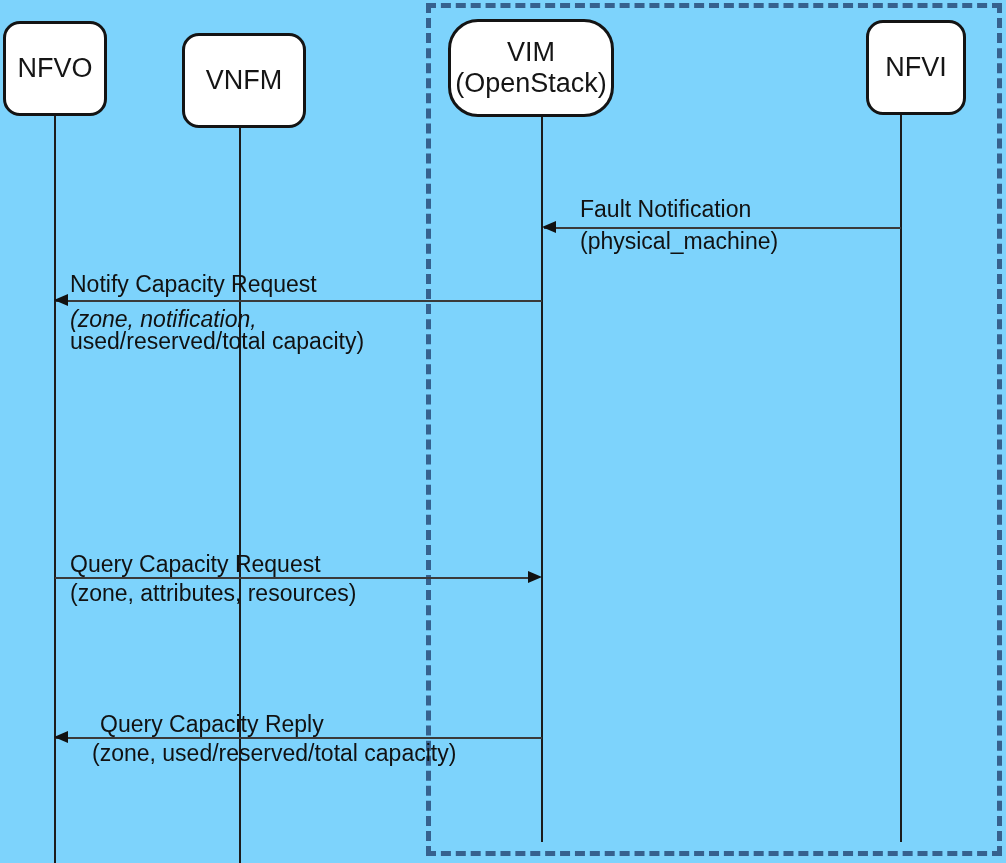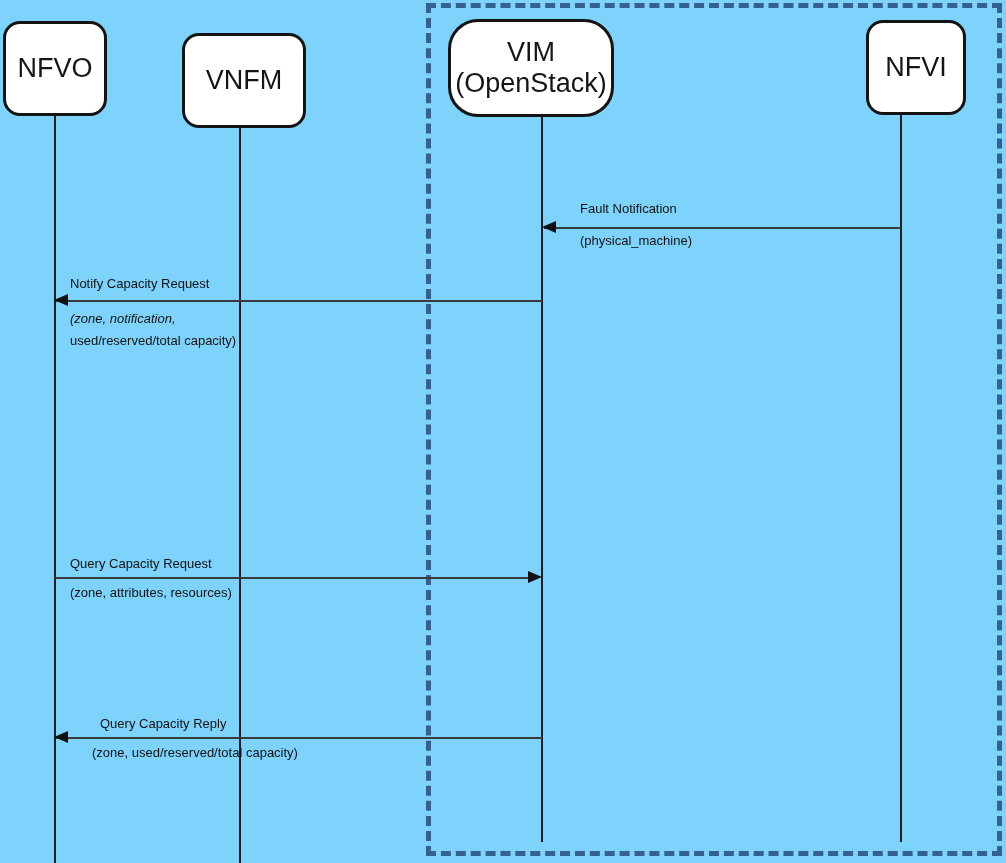--- a/index.html
+++ b/index.html
@@ -73,21 +73,21 @@
     width: 0; height: 0;
     border-top: 6px solid transparent;
     border-bottom: 6px solid transparent;
     z-index: 2;
   }
   .arrow-left  { border-right: 14px solid #111111; }
   .arrow-right { border-left: 14px solid #111111; }
 
   .msg-text {
     position: absolute;
-    font-size: 13px;
+    font-size: 23px;
     line-height: 22px;
     white-space: nowrap;
     z-index: 2;
     color: #111111;
     text-align: center;
   }
 
   
   #m1-line  { left: 544px; top: 227px; width: 357px; }
   #m1-arrow { left: 542px; top: 221px; }

